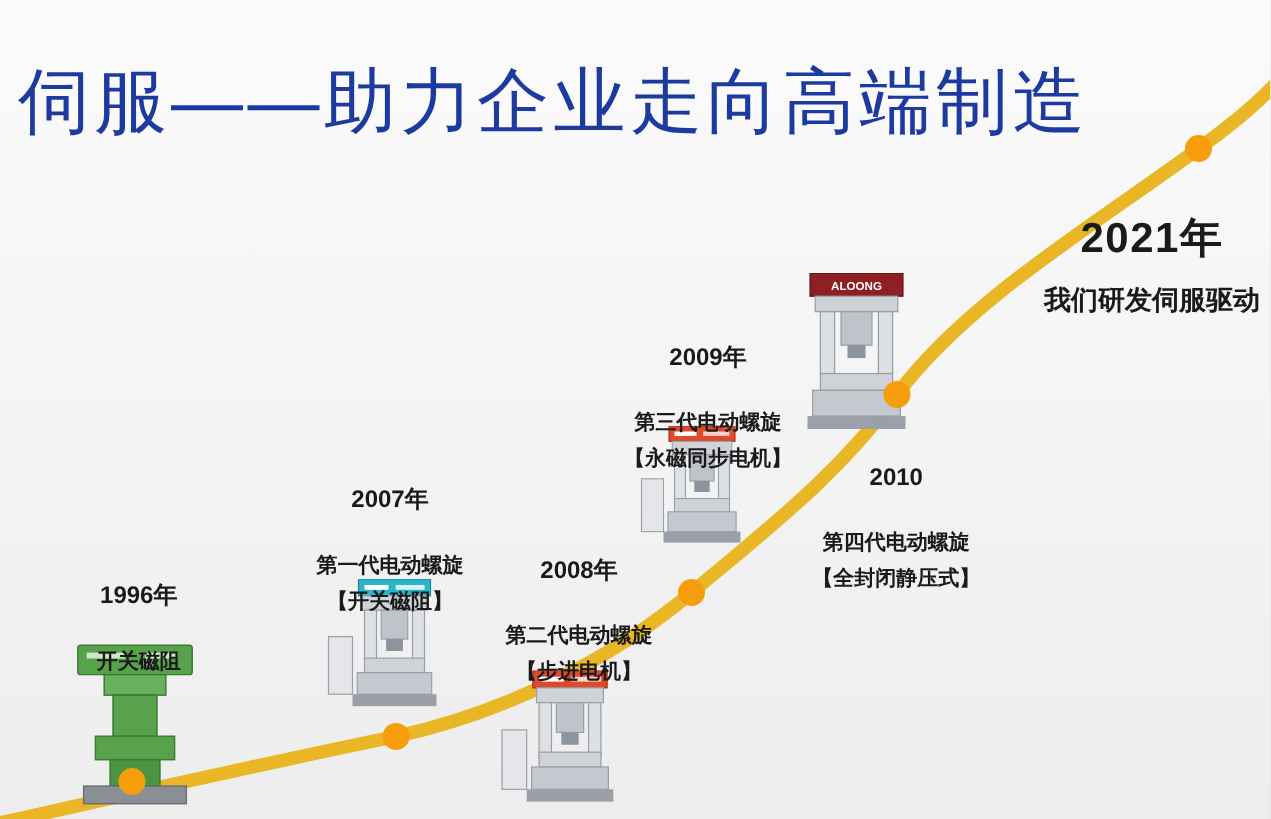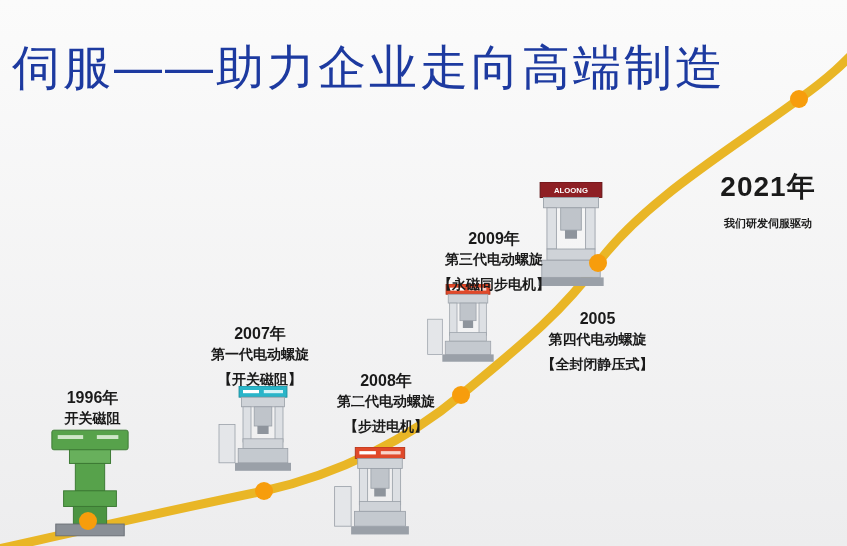--- a/index.html
+++ b/index.html
@@ -10,25 +10,25 @@
     color:#1a1a1a;
   }
   .layer{position:absolute;left:0;top:0;width:847px;height:546px;pointer-events:none;}
   #title{
     position:absolute;left:12px;top:36px;width:800px;
     font-size:48px;font-weight:400;letter-spacing:3px;color:#1d3aa0;
     white-space:nowrap;
   }
   .milestone{position:absolute;text-align:center;line-height:1.45;}
   .milestone .year{font-size:16px;font-weight:700;}
-  .milestone .name{font-size:14px;font-weight:700;margin-top:0;font-family:Liberation Serif, serif;}
+  .milestone .name{font-size:14px;font-weight:700;margin-top:21px;}
   .milestone .spec{font-size:14px;font-weight:700;margin-top:4px;}
-  #t2021{position:absolute;left:692px;top:140px;width:152px;text-align:center;margin-top:28px;}
+  #t2021{position:absolute;left:692px;top:140px;width:152px;text-align:center;}
   #t2021 .year{font-size:28px;font-weight:800;letter-spacing:1px;}
-  #t2021 .line1{font-size:11px;font-weight:700;margin-top:10px;text-align:center;}
+  #t2021 .line1{font-size:18px;font-weight:700;margin-top:10px;text-align:center;}
   #t2021 .line2{font-size:14px;font-weight:700;margin-top:10px;}
   #t2021 .big{font-size:30px;font-weight:800;vertical-align:-4px;padding:0 1px;}
   .machine{position:absolute;}
 </style>
 </head>
 <body>
 
 <div id="stage">
 
   <svg class="layer" style="z-index:1" viewBox="0 0 847 546">
@@ -124,28 +124,28 @@
     <div class="name">第一代电动螺旋</div>
     <div class="spec">【开关磁阻】</div>
   </div>
 
   <div class="milestone" style="left:316px;top:369px;width:140px;z-index:4">
     <div class="year">2008年</div>
     <div class="name">第二代电动螺旋</div>
     <div class="spec">【步进电机】</div>
   </div>
 
-  <div class="milestone" style="left:420px;top:227px;width:148px;z-index:4">
+  <div class="milestone" style="left:398px;top:227px;width:148px;z-index:4">
     <div class="year">2009年</div>
     <div class="name">第三代电动螺旋</div>
     <div class="spec">【永磁同步电机】</div>
   </div>
 
   <div class="milestone" style="left:530px;top:307px;width:135px;z-index:4">
-    <div class="year">2005</div>
+    <div class="year">2010</div>
     <div class="name">第四代电动螺旋</div>
     <div class="spec">【全封闭静压式】</div>
   </div>
 
   <div id="t2021" style="z-index:4">
     <div class="year">2021年</div>
     <div class="line1">我们研发伺服驱动</div>
   </div>
 
 </div>

